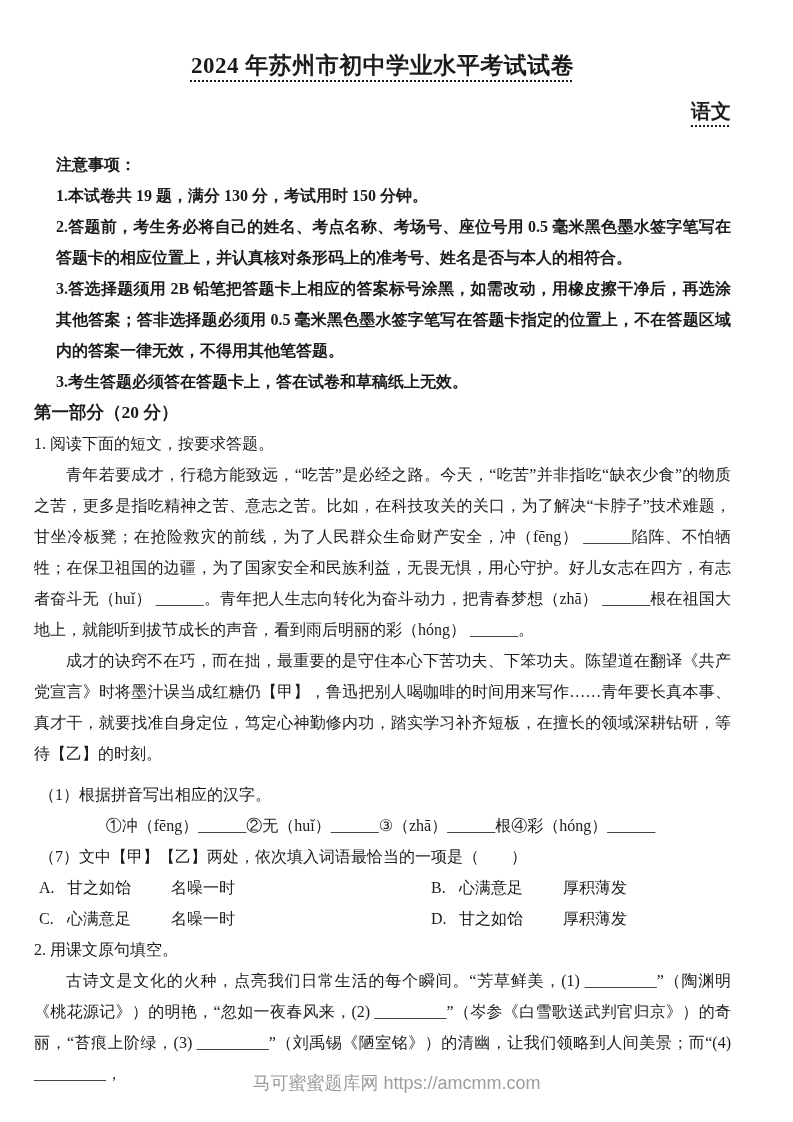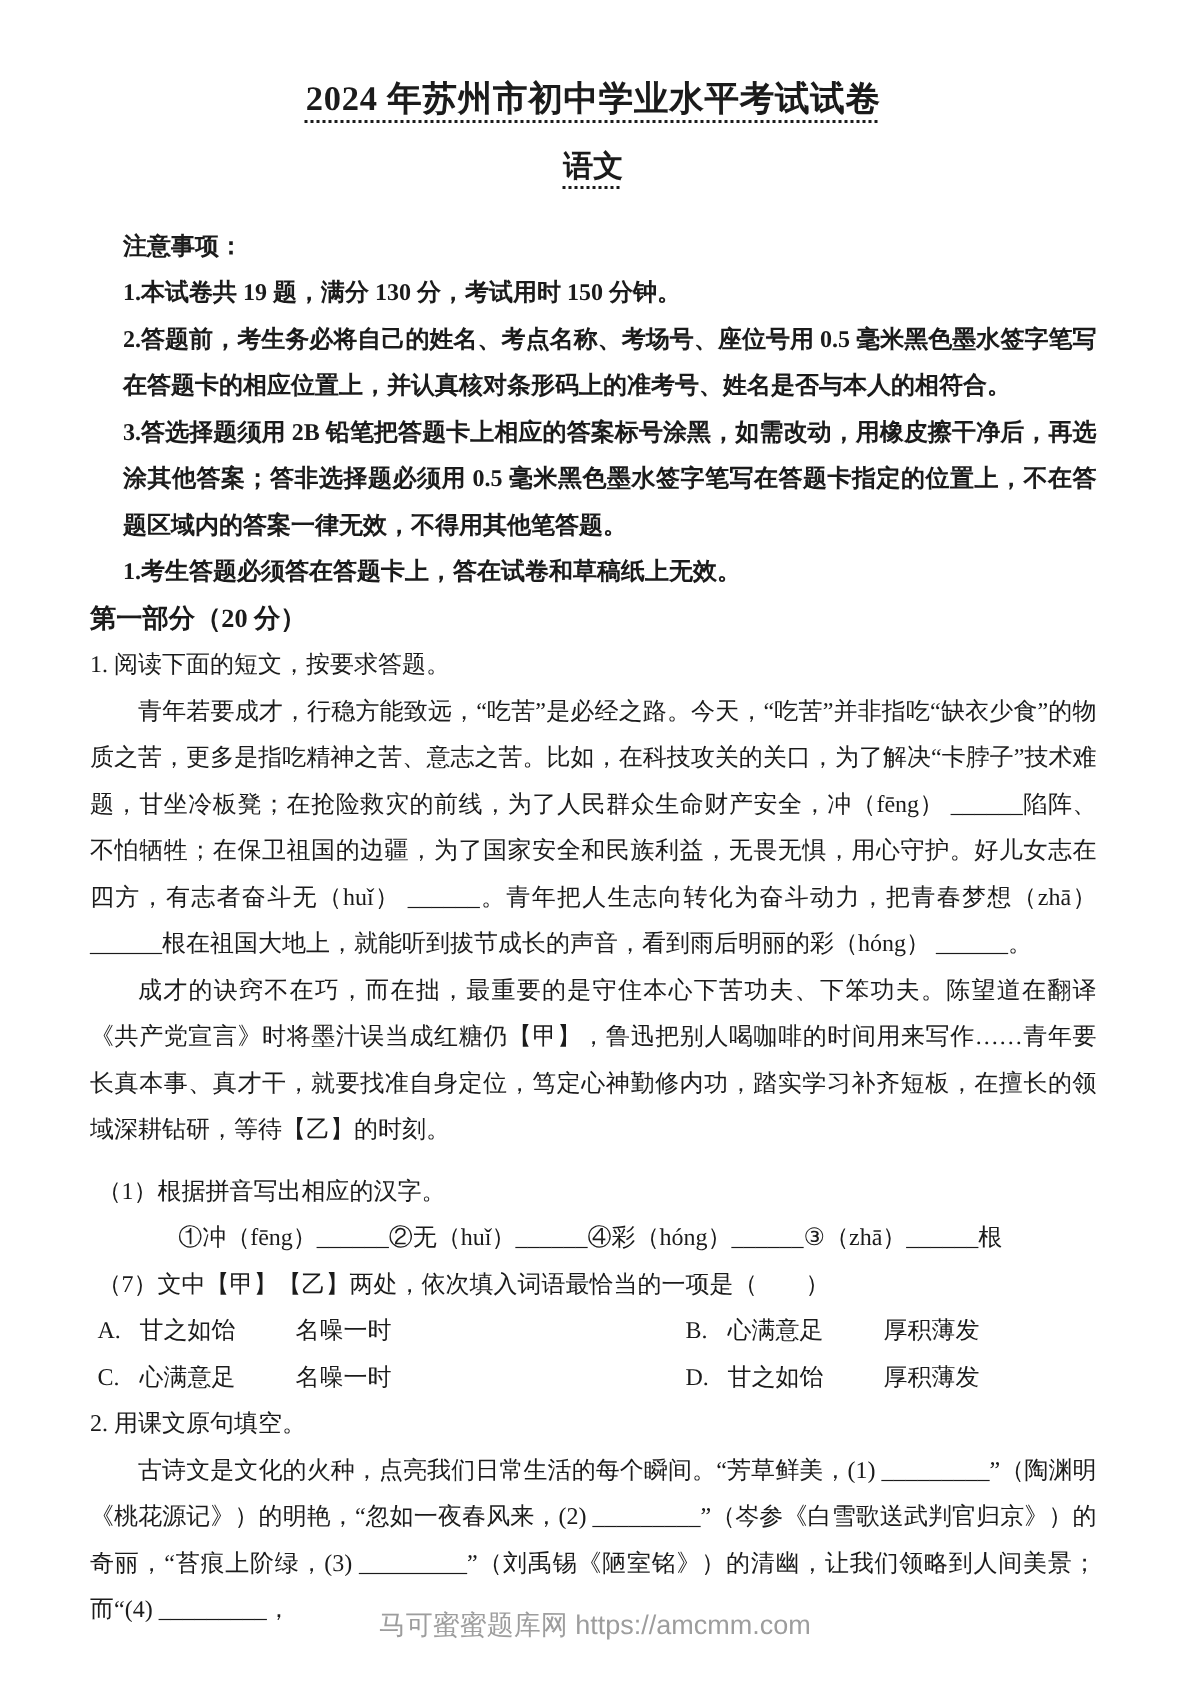--- a/index.html
+++ b/index.html
@@ -9,38 +9,38 @@
   }
   body {
     width: 793px;
     height: 1122px;
     position: relative;
     overflow: hidden;
     font-family: "Liberation Serif", "DejaVu Serif", serif;
     color: #1b1b1b;
   }
   .page {
-    padding: 50px 62px 0 60px;
+    padding: 50px 62px 0 34px;
   }
   .title {
     margin: 0;
     text-align: center;
     font-size: 23px;
     font-weight: 700;
     line-height: 32px;
     letter-spacing: 0.5px;
   }
   .dotted-em {
     text-decoration: underline dotted #1b1b1b;
     text-decoration-thickness: 2px;
     text-underline-offset: 7px;
   }
   .subject {
     margin: 15px 0 0 0;
-    text-align: center;
+    text-align: right;
     font-size: 20px;
     font-weight: 700;
     line-height: 28px;
   }
   .notice {
     margin-top: 24px;
   }
   p {
     margin: 0;
   }
@@ -95,35 +95,35 @@
 <div class="page">
 
   <h1 class="title dotted-em">2024 年苏州市初中学业水平考试试卷</h1>
   <h2 class="subject dotted-em">语文</h2>
 
   <div class="notice">
     <p class="line bold">注意事项：</p>
     <p class="line bold">1.本试卷共 19 题，满分 130 分，考试用时 150 分钟。</p>
     <p class="line bold">2.答题前，考生务必将自己的姓名、考点名称、考场号、座位号用 0.5 毫米黑色墨水签字笔写在答题卡的相应位置上，并认真核对条形码上的准考号、姓名是否与本人的相符合。</p>
     <p class="line bold">3.答选择题须用 2B 铅笔把答题卡上相应的答案标号涂黑，如需改动，用橡皮擦干净后，再选涂其他答案；答非选择题必须用 0.5 毫米黑色墨水签字笔写在答题卡指定的位置上，不在答题区域内的答案一律无效，不得用其他笔答题。</p>
-    <p class="line bold">1.考生答题必须答在答题卡上，答在试卷和草稿纸上无效。</p>
+    <p class="line bold">3.考生答题必须答在答题卡上，答在试卷和草稿纸上无效。</p>
   </div>
 
   <h3 class="part-heading">第一部分（20 分）</h3>
 
   <div>
     <p class="line">1. 阅读下面的短文，按要求答题。</p>
     <p class="line indent">青年若要成才，行稳方能致远，“吃苦”是必经之路。今天，“吃苦”并非指吃“缺衣少食”的物质之苦，更多是指吃精神之苦、意志之苦。比如，在科技攻关的关口，为了解决“卡脖子”技术难题，甘坐冷板凳；在抢险救灾的前线，为了人民群众生命财产安全，冲（fēng） ______陷阵、不怕牺牲；在保卫祖国的边疆，为了国家安全和民族利益，无畏无惧，用心守护。好儿女志在四方，有志者奋斗无（huǐ） ______。青年把人生志向转化为奋斗动力，把青春梦想（zhā） ______根在祖国大地上，就能听到拔节成长的声音，看到雨后明丽的彩（hóng） ______。</p>
     <p class="line indent">成才的诀窍不在巧，而在拙，最重要的是守住本心下苦功夫、下笨功夫。陈望道在翻译《共产党宣言》时将墨汁误当成红糖仍【甲】，鲁迅把别人喝咖啡的时间用来写作……青年要长真本事、真才干，就要找准自身定位，笃定心神勤修内功，踏实学习补齐短板，在擅长的领域深耕钻研，等待【乙】的时刻。</p>
     <p class="line subq mt">（1）根据拼音写出相应的汉字。</p>
     <div class="pinyin-row">
       <span>①冲（fēng）______</span>
       <span>②无（huǐ）______</span>
+      <span>③（zhā）______根</span>
       <span>④彩（hóng）______</span>
-      <span>③（zhā）______根</span>
     </div>
     <p class="line subq">（7）文中【甲】【乙】两处，依次填入词语最恰当的一项是（　　）</p>
     <div class="options">
       <div class="option">
         <span class="opt-label">A.</span>
         <span class="opt-w1">甘之如饴</span>
         <span class="opt-w2">名噪一时</span>
       </div>
       <div class="option">
         <span class="opt-label">B.</span>

